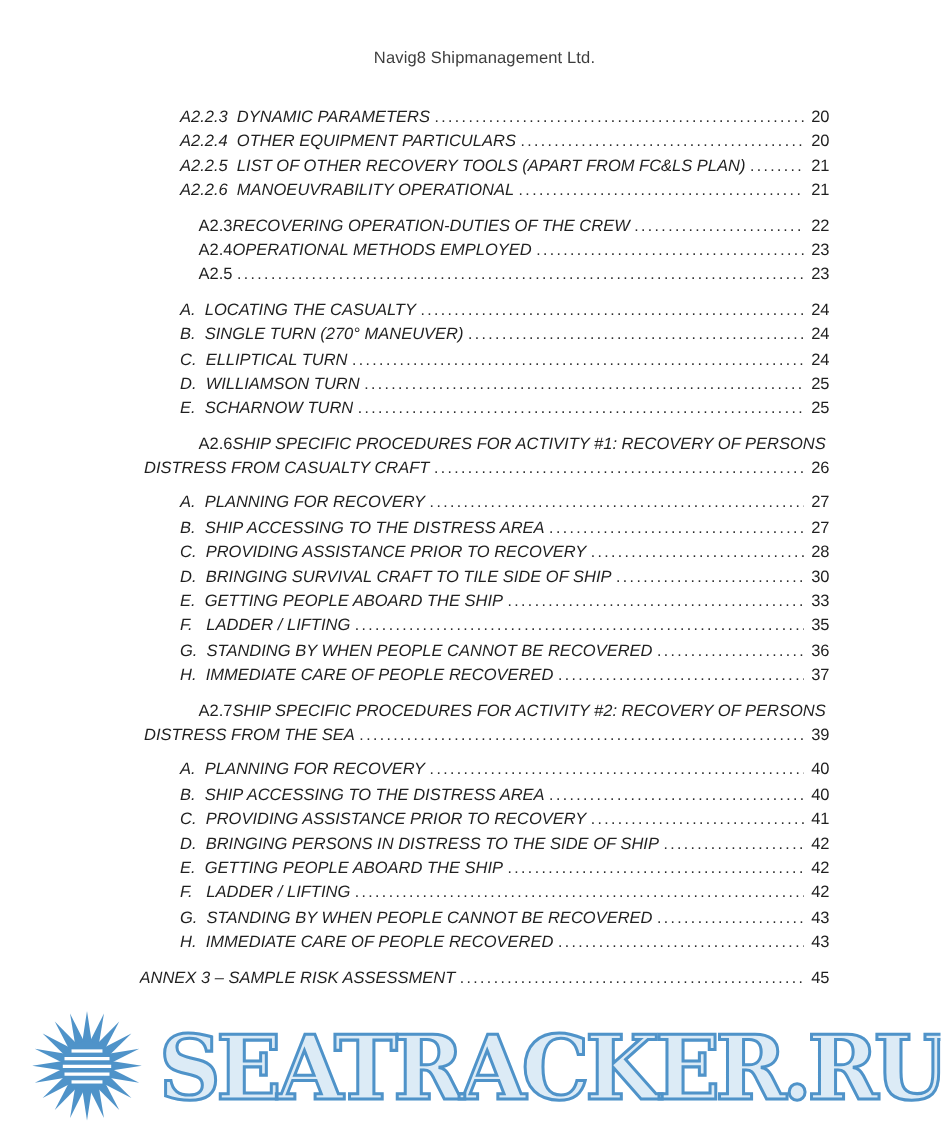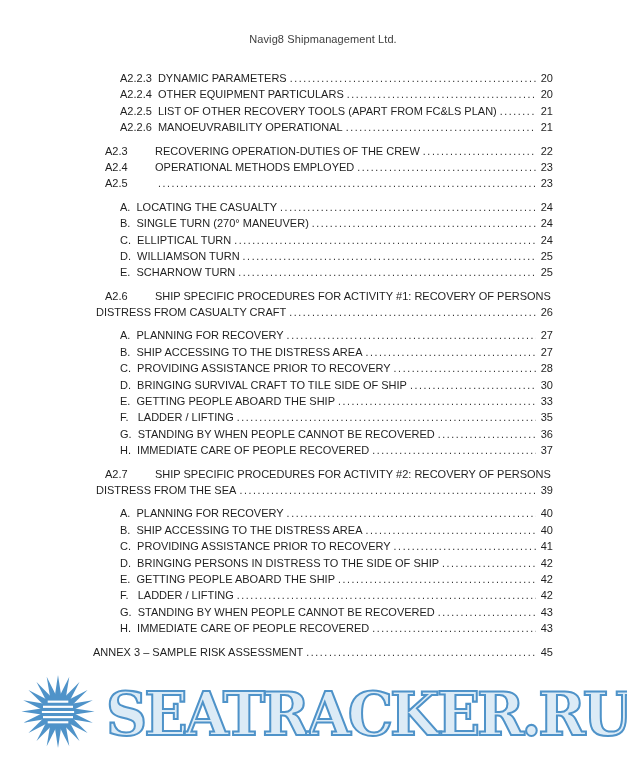--- a/index.html
+++ b/index.html
@@ -31,22 +31,22 @@
     align-items: baseline;
     line-height: 16.4px;
     height: 16.4px;
     overflow: hidden;
   }
   .row.gap-after { margin-bottom: 7px; }
   .row.sub   { padding-left: 27px; }
   .row.num   { padding-left: 12px; }
   .row.wrap  { padding-left: 3px; }
   .row.annex { padding-left: 0; align-items: center; }
-  .numcol { flex: 0 0 50px; white-space: pre; }
-  .label { white-space: pre; flex: 0 0 auto; }
+  .numcol { flex: 0 0 50px; white-space: pre; text-align: right; }
+  .label { white-space: pre; flex: 0 0 auto; font-style: italic; }
   .leader {
     flex: 1 1 auto;
     overflow: hidden;
     white-space: nowrap;
     margin: 0 3px 0 3px;
     color: #2a2a2a;
   }
   .leader::after {
     content: "..........................................................................................................................................................";
     letter-spacing: 1.6px;

